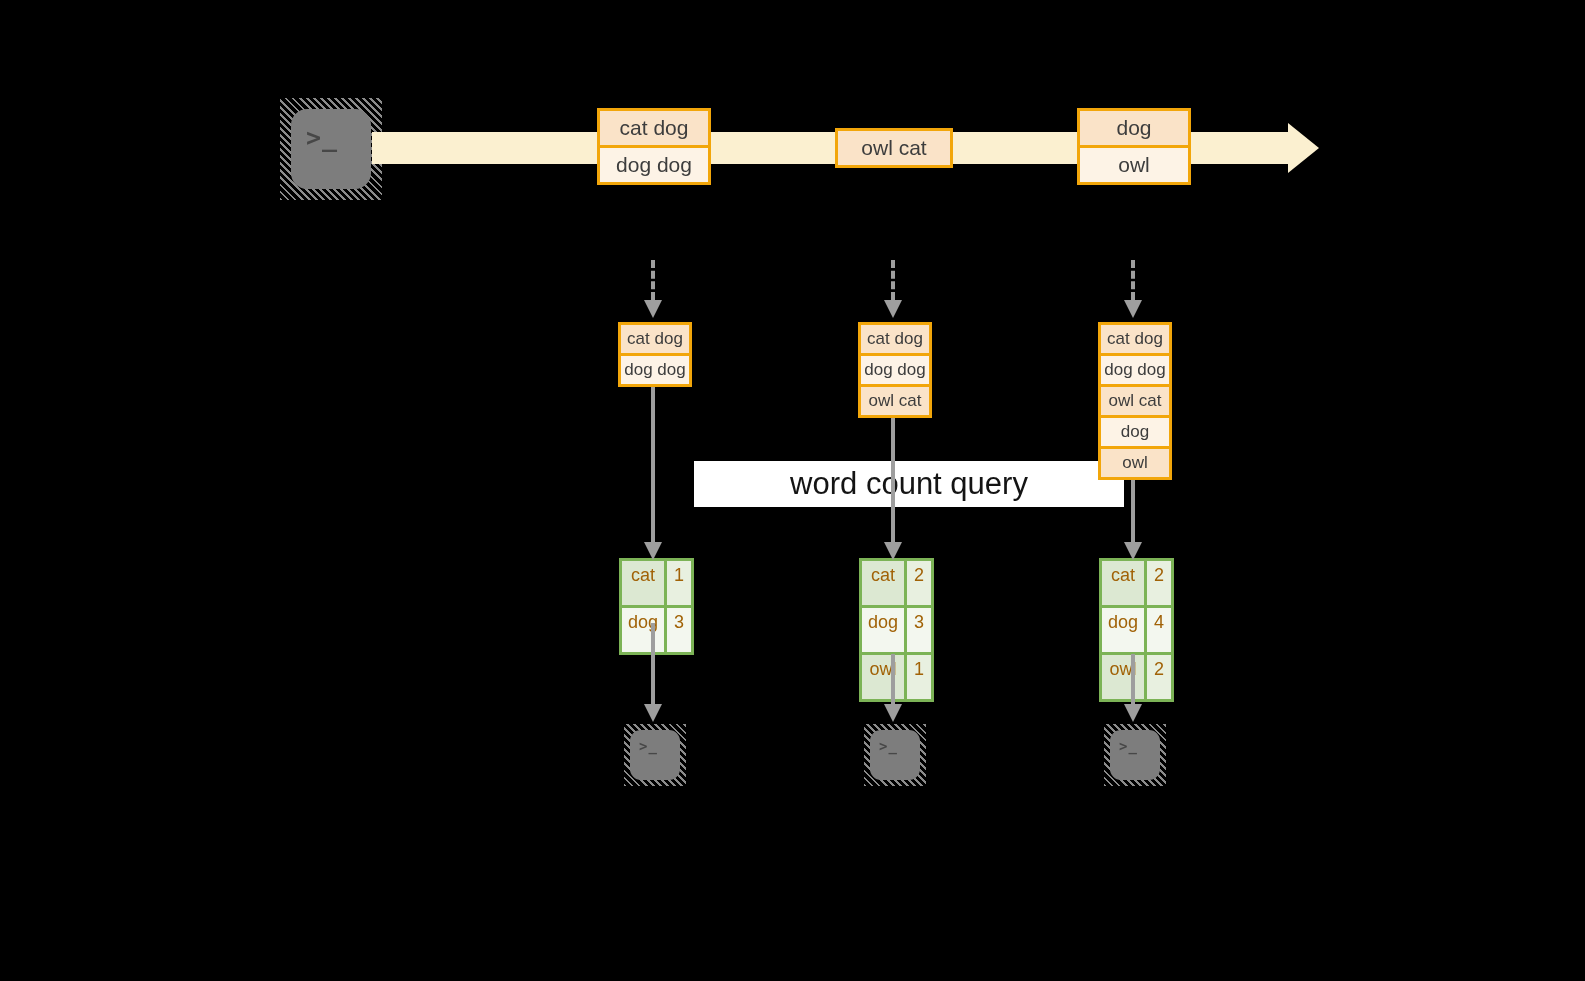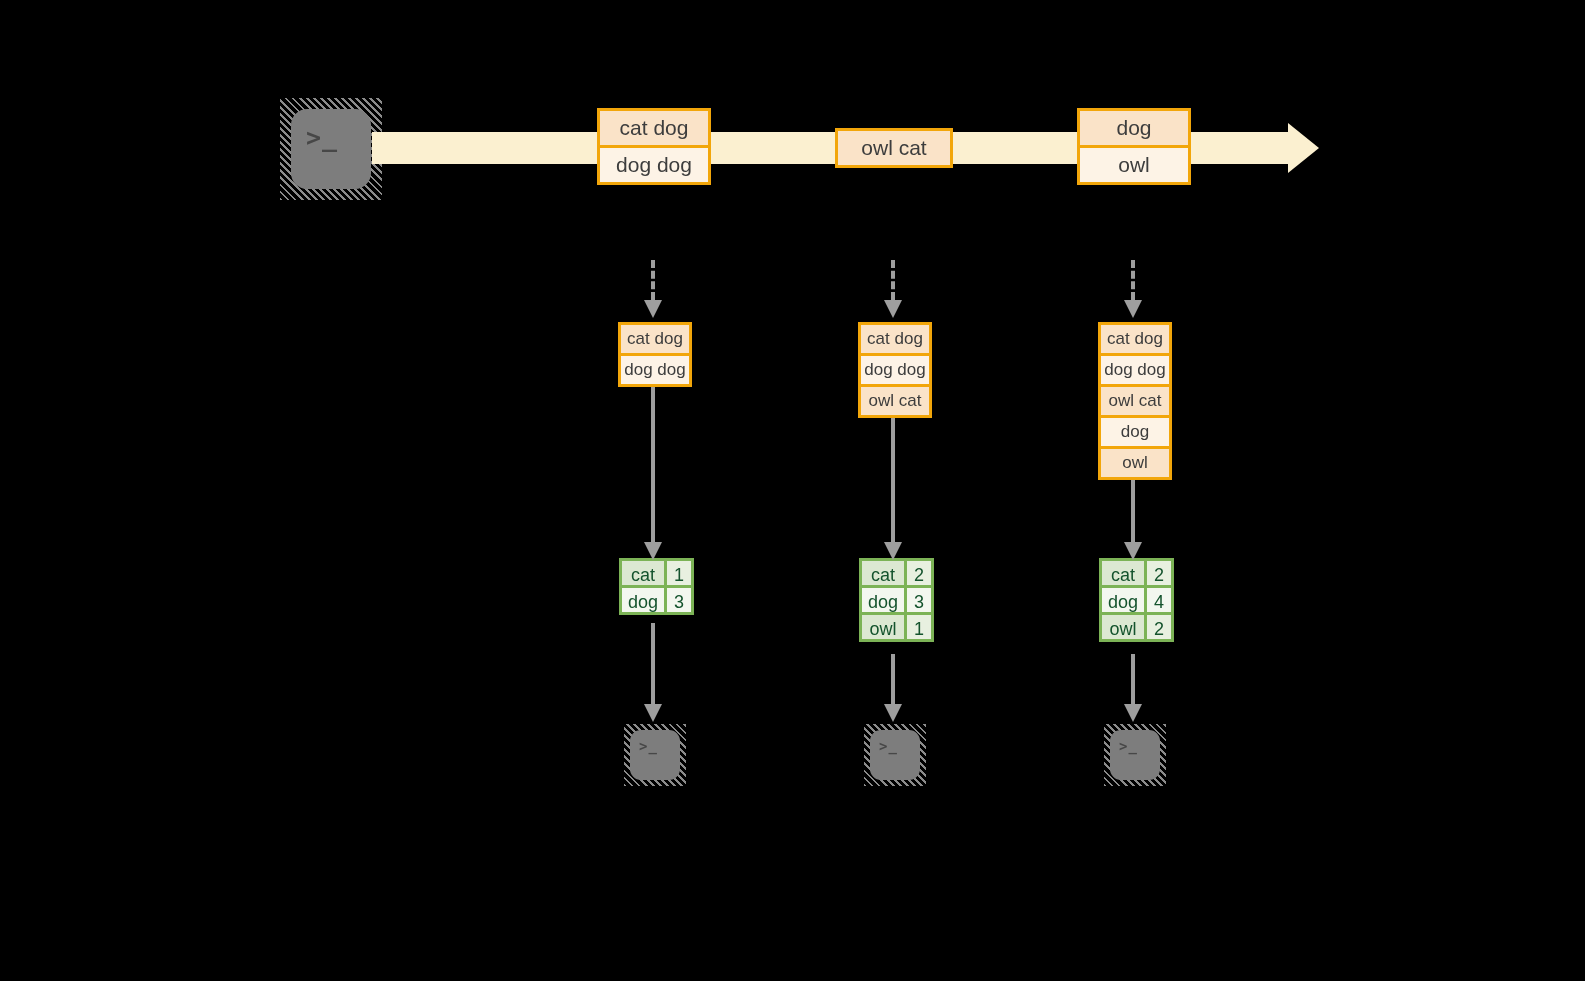--- a/index.html
+++ b/index.html
@@ -60,21 +60,21 @@
     border-top:18px solid var(--connector-gray,#9e9e9e);
   }
   
   .banner{
     position:absolute;left:694px;top:461px;width:430px;height:46px;background:var(--banner-bg,#fff);
     z-index:4;display:flex;align-items:center;justify-content:center;
     font-size:31px;color:#141414;
   }
   
   .gtable{position:absolute;border:3px solid var(--table-border,#7CB356);z-index:3;width:69px;}
-  .grow{display:flex;height:24px;line-height:28px;font-size:18px;color:#14532d;}
+  .grow{display:flex;height:44px;line-height:28px;font-size:18px;color:#a16207;}
   .grow + .grow{border-top:3px solid var(--table-border,#7CB356);}
   .gword{width:42px;text-align:center;}
   .gval{flex:1;text-align:center;border-left:3px solid var(--table-border,#7CB356);}
   .grow:nth-child(odd) .gword{background:var(--table-fill-dark,#DCE8D2);}
   .grow:nth-child(odd) .gval{background:#E8F0E0;}
   .grow:nth-child(even) .gword,.grow:nth-child(even) .gval{background:var(--table-fill-light,#F3F7EF);}
 </style>
 </head>
 <body>
 
@@ -94,20 +94,23 @@
     <div class="cell">dog dog</div>
   </div>
   <div class="record" style="left:835px;top:128px;width:112px;">
     <div class="cell">owl cat</div>
   </div>
   <div class="record" style="left:1077px;top:108px;width:108px;">
     <div class="cell">dog</div>
     <div class="cell">owl</div>
   </div>
 
+  <div class="banner">
+    <span>word count query</span>
+  </div>
 
   <div class="vline dashed" style="left:651px;top:260px;height:40px;"></div>
   <div class="ahead" style="left:644px;top:300px;"></div>
 
   <div class="stack" style="left:618px;top:322px;">
     <div class="srow">cat dog</div>
     <div class="srow">dog dog</div>
   </div>
 
   <div class="vline" style="left:651px;top:387px;height:155px;"></div>

